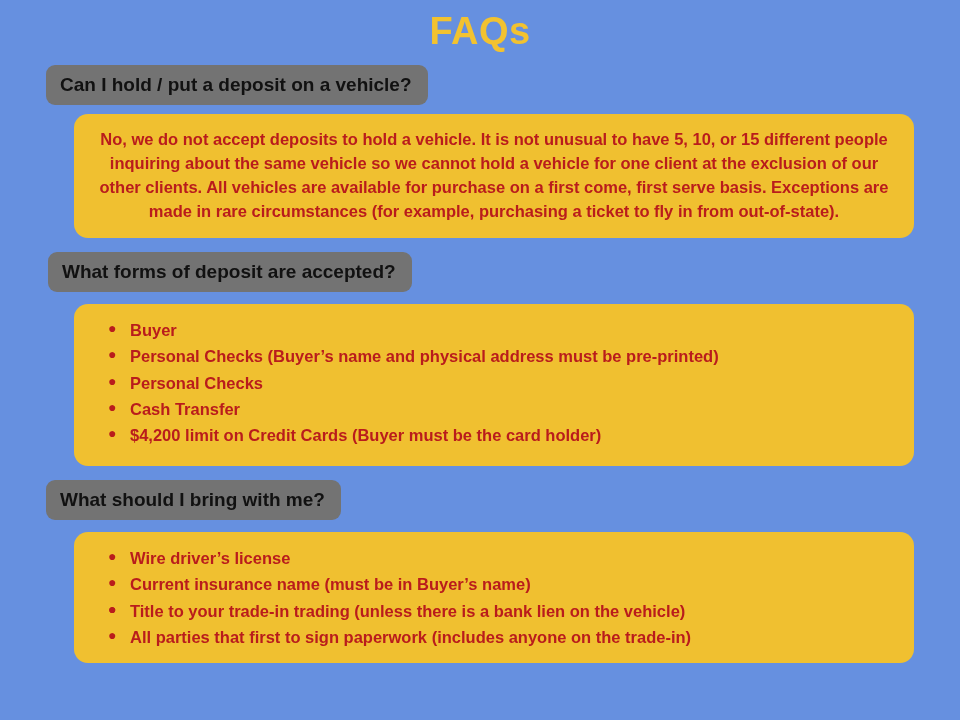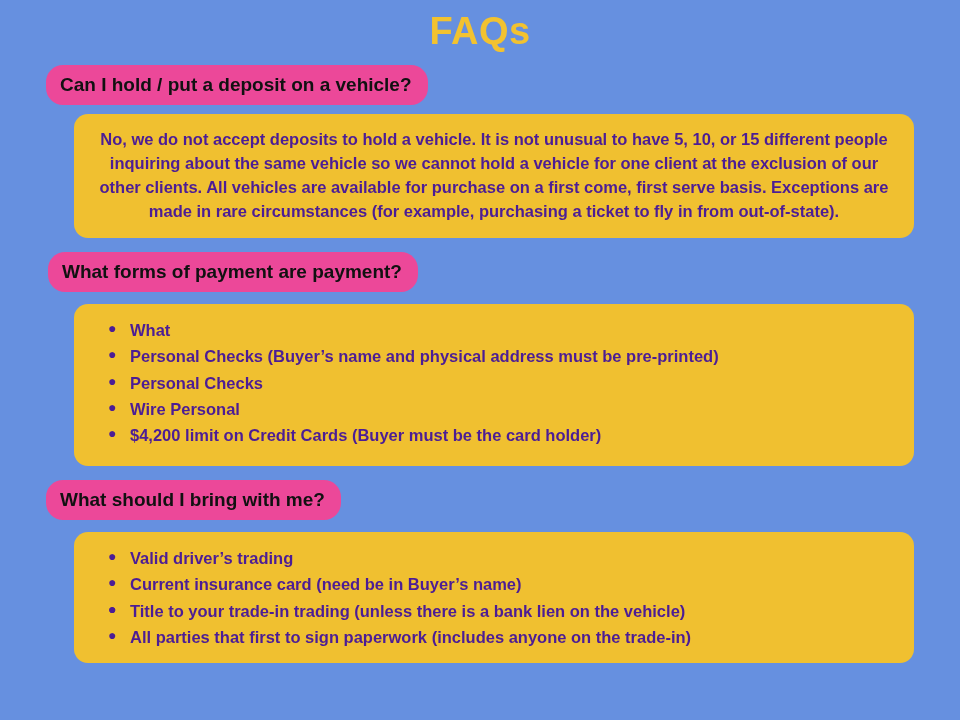--- a/index.html
+++ b/index.html
@@ -22,37 +22,37 @@
   .title {
     text-align: center;
     color: #f2c230;
     font-size: 38px;
     font-weight: bold;
     padding-top: 10px;
     letter-spacing: 0.5px;
   }
   .question {
     display: inline-block;
-    background: #ec4899;
+    background: #737373;
     color: #111111;
     font-size: 19px;
     font-weight: bold;
-    border-radius: 17px;
+    border-radius: 9px;
     padding: 9px 16px 9px 14px;
     margin-left: 46px;
   }
   .q1 { margin-top: 12px; }
   .q2 { margin-top: 14px; margin-left: 48px; }
   .q3 { margin-top: 14px; margin-left: 46px; }
   .answer {
     background: #f0c030;
     border-radius: 14px;
     margin: 9px 46px 0 74px;
     padding: 14px 18px 14px 18px;
-    color: #4c1d95;
+    color: #b91c1c;
     font-size: 16.5px;
     font-weight: bold;
     line-height: 1.45;
   }
   .answer.paragraph {
     text-align: center;
   }
   .answer ul {
     list-style: none;
     margin: 0;
@@ -77,37 +77,37 @@
 <body>
 
 <div class="slide">
 
   <div class="title">FAQs</div>
 
   <div class="question q1">Can I hold / put a deposit on a vehicle?</div>
 
   <div class="answer paragraph">No, we do not accept deposits to hold a vehicle. It is not unusual to have 5, 10, or 15 different people inquiring about the same vehicle so we cannot hold a vehicle for one client at the exclusion of our other clients. All vehicles are available for purchase on a first come, first serve basis. Exceptions are made in rare circumstances (for example, purchasing a ticket to fly in from out-of-state).</div>
 
-  <div class="question q2">What forms of payment are payment?</div>
+  <div class="question q2">What forms of deposit are accepted?</div>
 
   <div class="answer list-a2">
     <ul>
-      <li><span class="bullet">●</span><span>What</span></li>
+      <li><span class="bullet">●</span><span>Buyer</span></li>
       <li><span class="bullet">●</span><span>Personal Checks (Buyer’s name and physical address must be pre-printed)</span></li>
       <li><span class="bullet">●</span><span>Personal Checks</span></li>
-      <li><span class="bullet">●</span><span>Wire Personal</span></li>
+      <li><span class="bullet">●</span><span>Cash Transfer</span></li>
       <li><span class="bullet">●</span><span>$4,200 limit on Credit Cards (Buyer must be the card holder)</span></li>
     </ul>
   </div>
 
   <div class="question q3">What should I bring with me?</div>
 
   <div class="answer list-a3">
     <ul>
-      <li><span class="bullet">●</span><span>Valid driver’s trading</span></li>
-      <li><span class="bullet">●</span><span>Current insurance card (need be in Buyer’s name)</span></li>
+      <li><span class="bullet">●</span><span>Wire driver’s license</span></li>
+      <li><span class="bullet">●</span><span>Current insurance name (must be in Buyer’s name)</span></li>
       <li><span class="bullet">●</span></li>
       <li><span class="bullet">●</span><span>Title to your trade-in trading (unless there is a bank lien on the vehicle)</span></li>
       <li><span class="bullet">●</span><span>All parties that first to sign paperwork (includes anyone on the trade-in)</span></li>
     </ul>
   </div>
 
 </div>
 
 </body></html>

